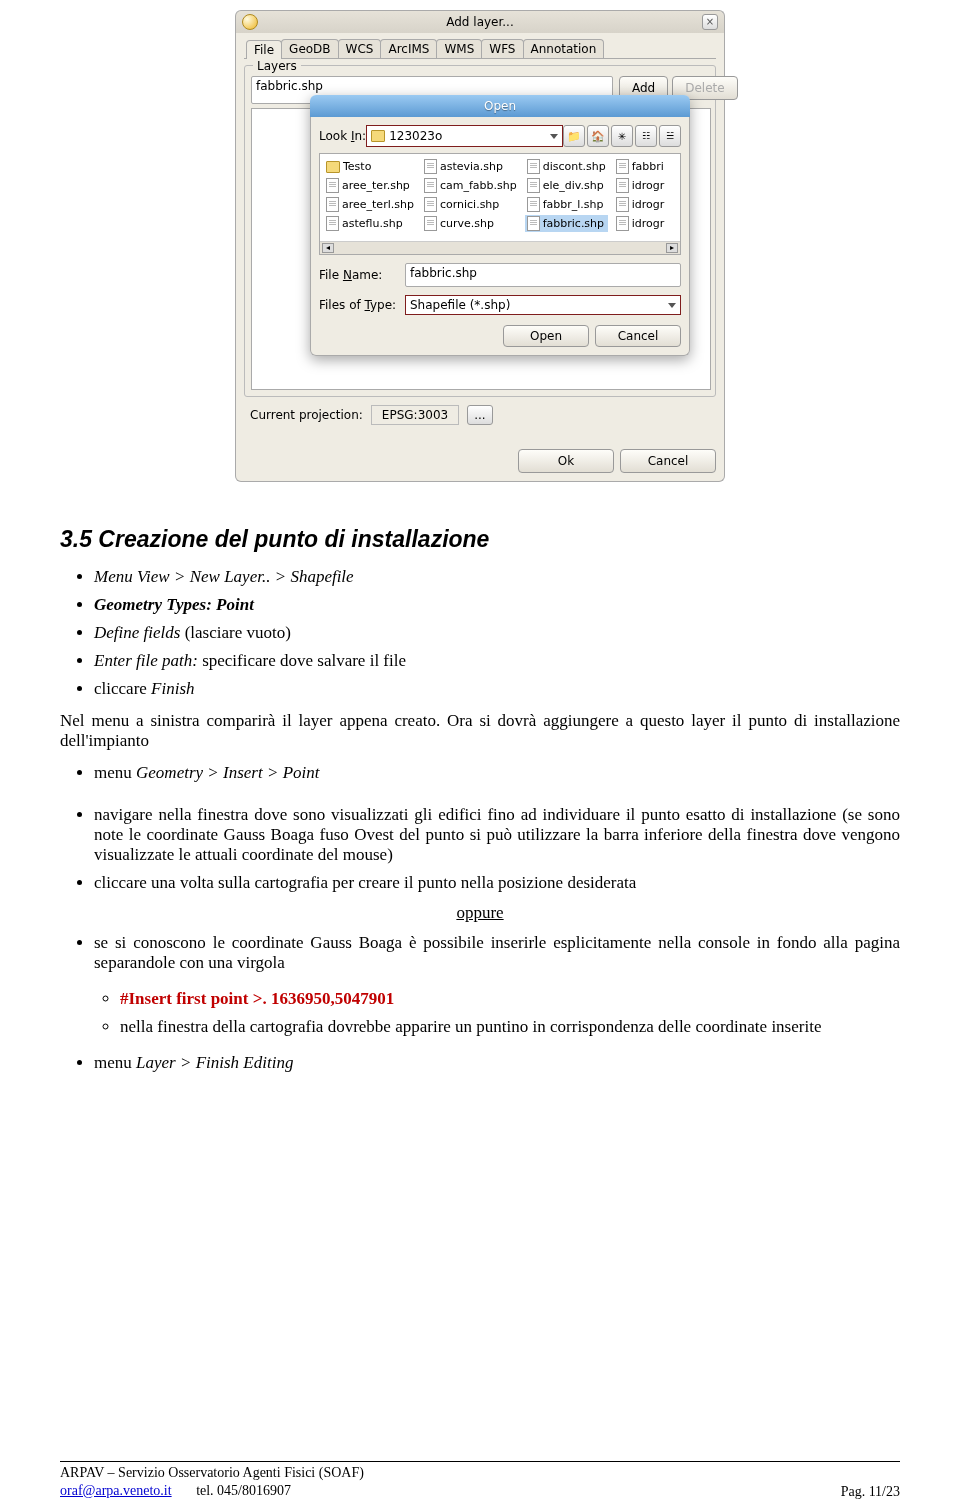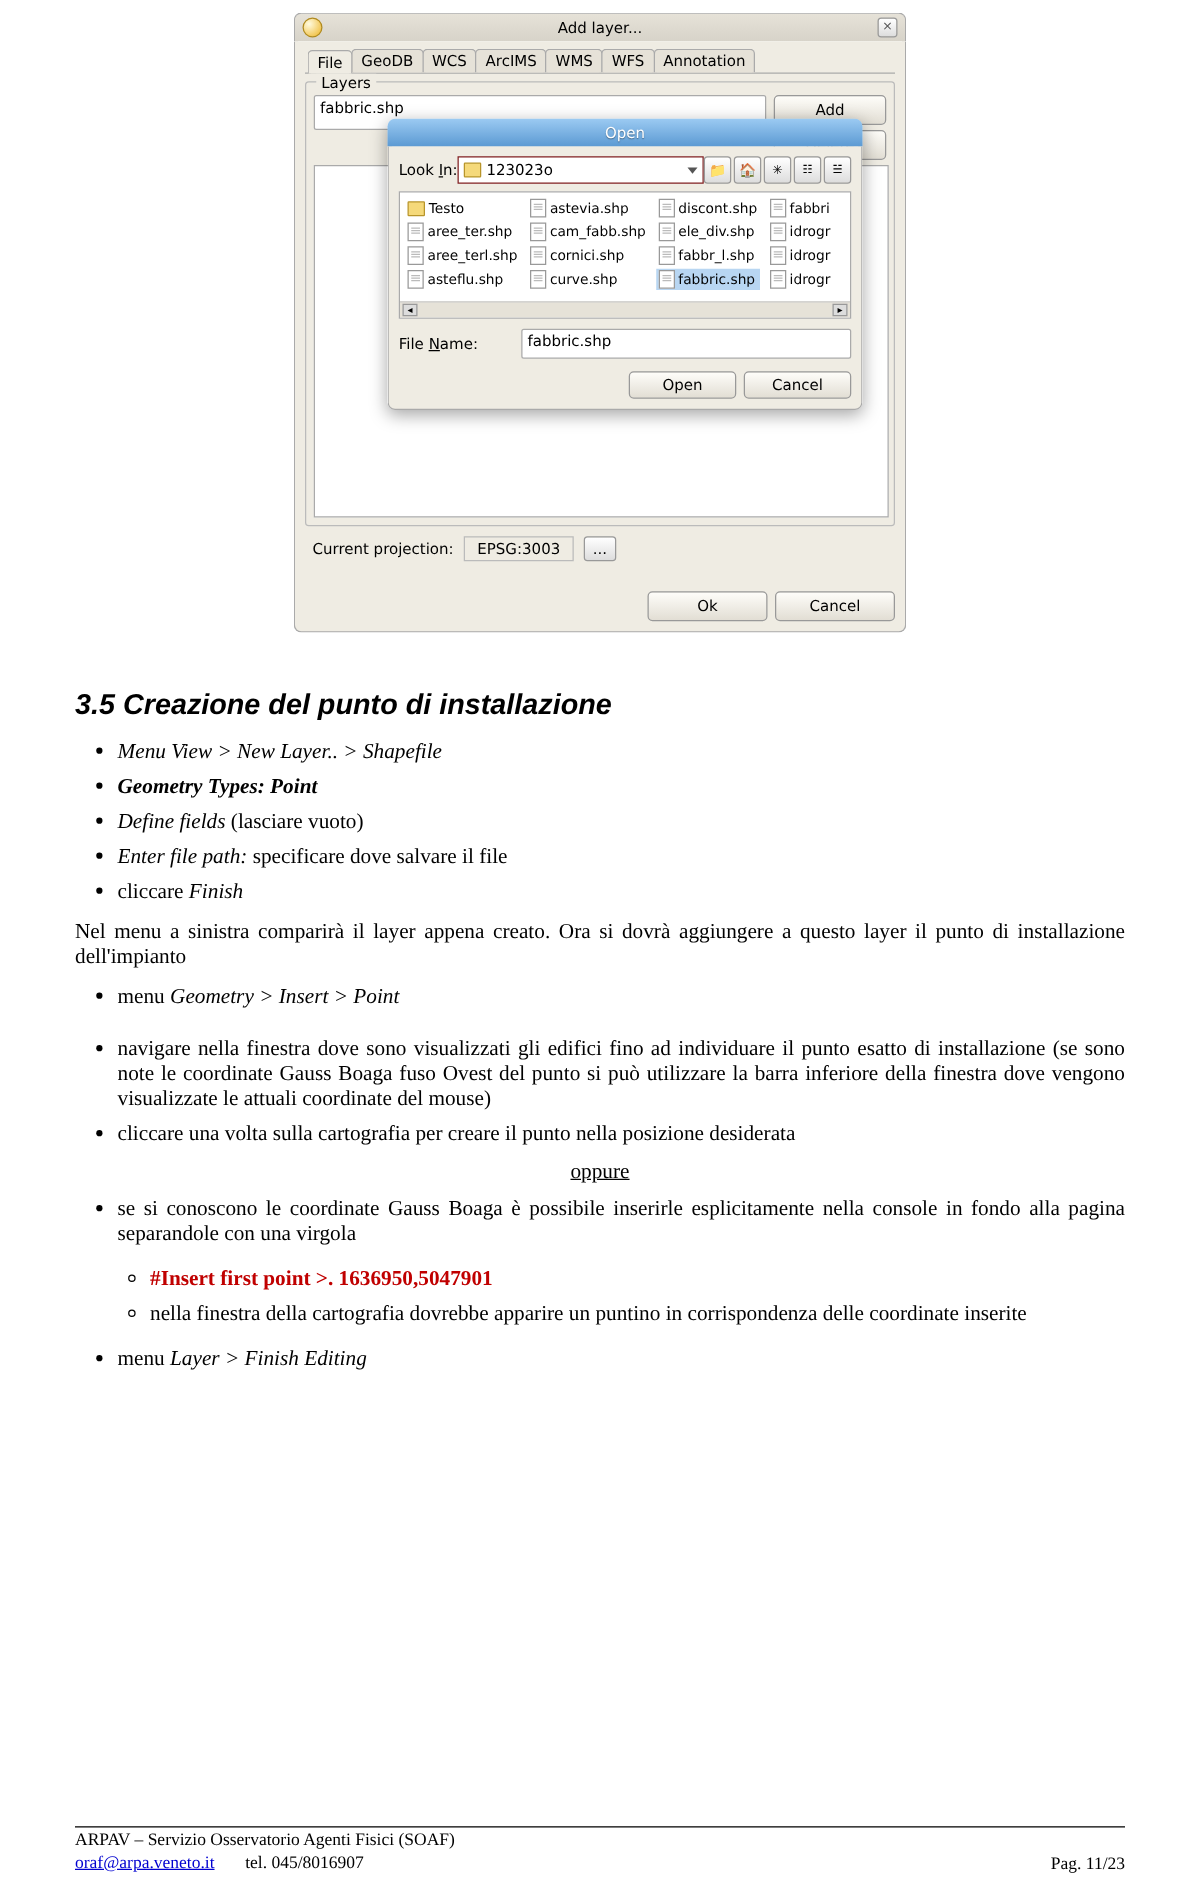--- a/index.html
+++ b/index.html
@@ -282,21 +282,21 @@
     height: 8px;
     border: 1px solid #999;
     background: #ddd;
     font-size: 8px;
     line-height: 8px;
     text-align: center;
   }
   .form-row {
     display: flex;
     align-items: center;
-    gap: 18px;
+    gap: 6px;
     margin-top: 8px;
   }
   .form-label { width: 80px; }
   .open-btns {
     display: flex;
     justify-content: flex-end;
     gap: 6px;
     margin-top: 10px;
   }
   .underline { text-decoration: underline; }
@@ -371,21 +371,21 @@
           <div class="tab">WCS</div>
           <div class="tab">ArcIMS</div>
           <div class="tab">WMS</div>
           <div class="tab">WFS</div>
           <div class="tab">Annotation</div>
         </div>
         <div class="fieldset">
           <span class="fieldset-label">Layers</span>
           <div class="layers-box">
             <div class="white-input" style="flex:1;">fabbric.shp</div>
-            <div style="display:flex;flex-direction:column;gap:4px;width:90px;">
+            <div style="display:flex;gap:4px;width:90px;">
               <div class="btn">Add</div>
               <div class="btn" style="color:#aaa;">Delete</div>
             </div>
           </div>
           <div class="layers-whitebox"></div>
         </div>
         <div class="proj-row">
           <span>Current projection:</span>
           <span class="epsg-box">EPSG:3003</span>
           <span class="dots-btn">...</span>
@@ -497,20 +497,27 @@
           </div>
           <div class="scrollbar">
             <span class="sb-arrow">◂</span>
             <span class="sb-arrow">▸</span>
           </div>
         </div>
         <div class="form-row">
           <span class="form-label">File <span class="underline">N</span>ame:</span>
           <div class="white-input" style="flex:1;height:18px;">fabbric.shp</div>
         </div>
+        <div class="form-row">
+          <span class="form-label">Files of <span class="underline">T</span>ype:</span>
+          <div class="combo" style="height:18px;">
+            <span>Shapefile (*.shp)</span>
+            <span class="tri-down"></span>
+          </div>
+        </div>
         <div class="open-btns">
           <div class="btn" style="width:60px;height:20px;">Open</div>
           <div class="btn" style="width:60px;height:20px;">Cancel</div>
         </div>
       </div>
     </div>
   </div>
 </div>
 
 <div class="content">

